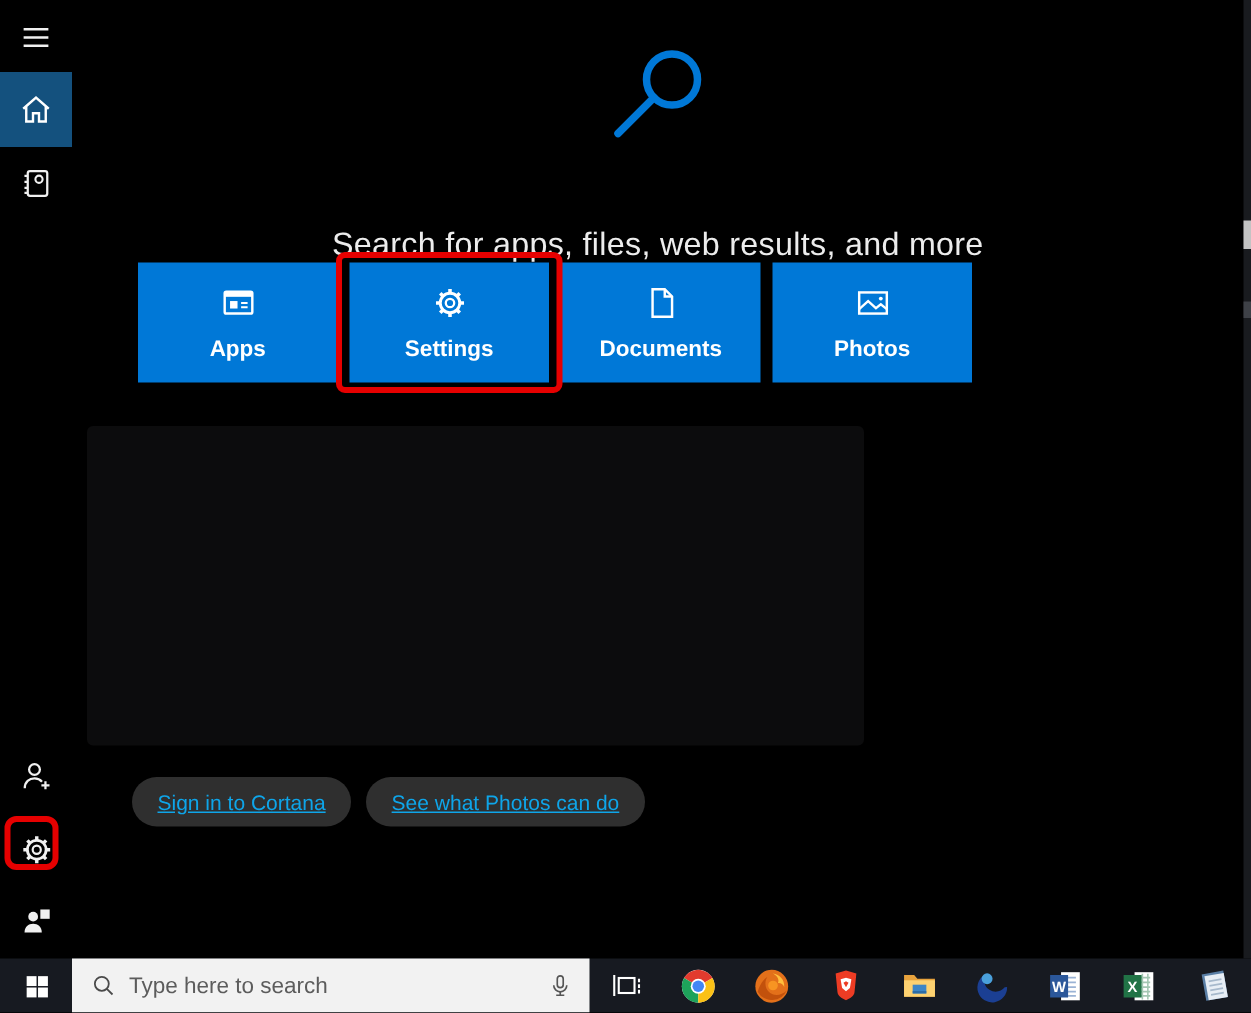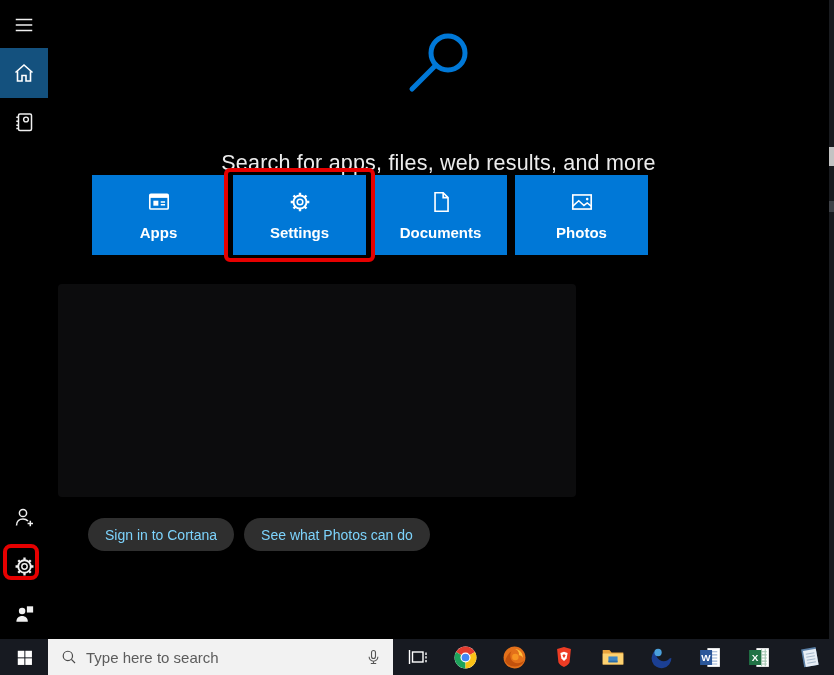--- a/index.html
+++ b/index.html
@@ -21,21 +21,21 @@
 
   .cat-row { position:absolute; left:44px; top:175px; display:flex; gap:8px; }
   .cat-wrap { position:relative; }
   .cat-btn { width:133px; height:80px; background:#0078d7; border:none; display:flex; flex-direction:column; align-items:center; justify-content:center; gap:9px; cursor:pointer; }
   .cat-btn span { color:#fff; font-size:15px; font-weight:700; }
   .cat-annotation { position:absolute; left:-9px; right:-9px; top:-7px; bottom:-7px; border:4px solid #e60000; border-radius:6px; pointer-events:none; z-index:9; }
 
   .results-panel { position:absolute; left:10px; top:284px; width:518px; height:213px; background:#0c0c0d; border-radius:4px; }
 
   .pill-row { position:absolute; left:40px; top:518px; display:flex; gap:10px; }
-  .pill { height:33px; padding:4px 17px; border-radius:17px; background:#2f2f2f; border:none; color:#7dd3fc; font-size:14px; display:flex; align-items:center; cursor:pointer; white-space:nowrap; }
+  .pill { height:33px; padding:4px 17px; border-radius:17px; background:#2f2f2f; border:none; color:#0ea5e9; font-size:14px; display:flex; align-items:center; cursor:pointer; white-space:nowrap;text-decoration:underline; }
 
   
   .scroll-track { position:absolute; left:829px; top:0; width:5px; height:639px; background:#191b1f; }
   .scroll-thumb { position:absolute; left:0; top:147px; width:5px; height:19px; background:#c3c3c3; }
   .scroll-seg { position:absolute; left:0; top:201px; width:5px; height:11px; background:#3e4147; }
 
   
   .taskbar { position:absolute; left:0; top:639px; width:834px; height:36px; background:#171a21; display:flex; align-items:stretch; z-index:20; }
   .tb-btn { width:48px; display:flex; align-items:center; justify-content:center; background:transparent; border:none; cursor:pointer; }
   .tb-search { width:345px; background:#f2f2f2; display:flex; align-items:center; padding:0 10px 0 12px; gap:8px; }

